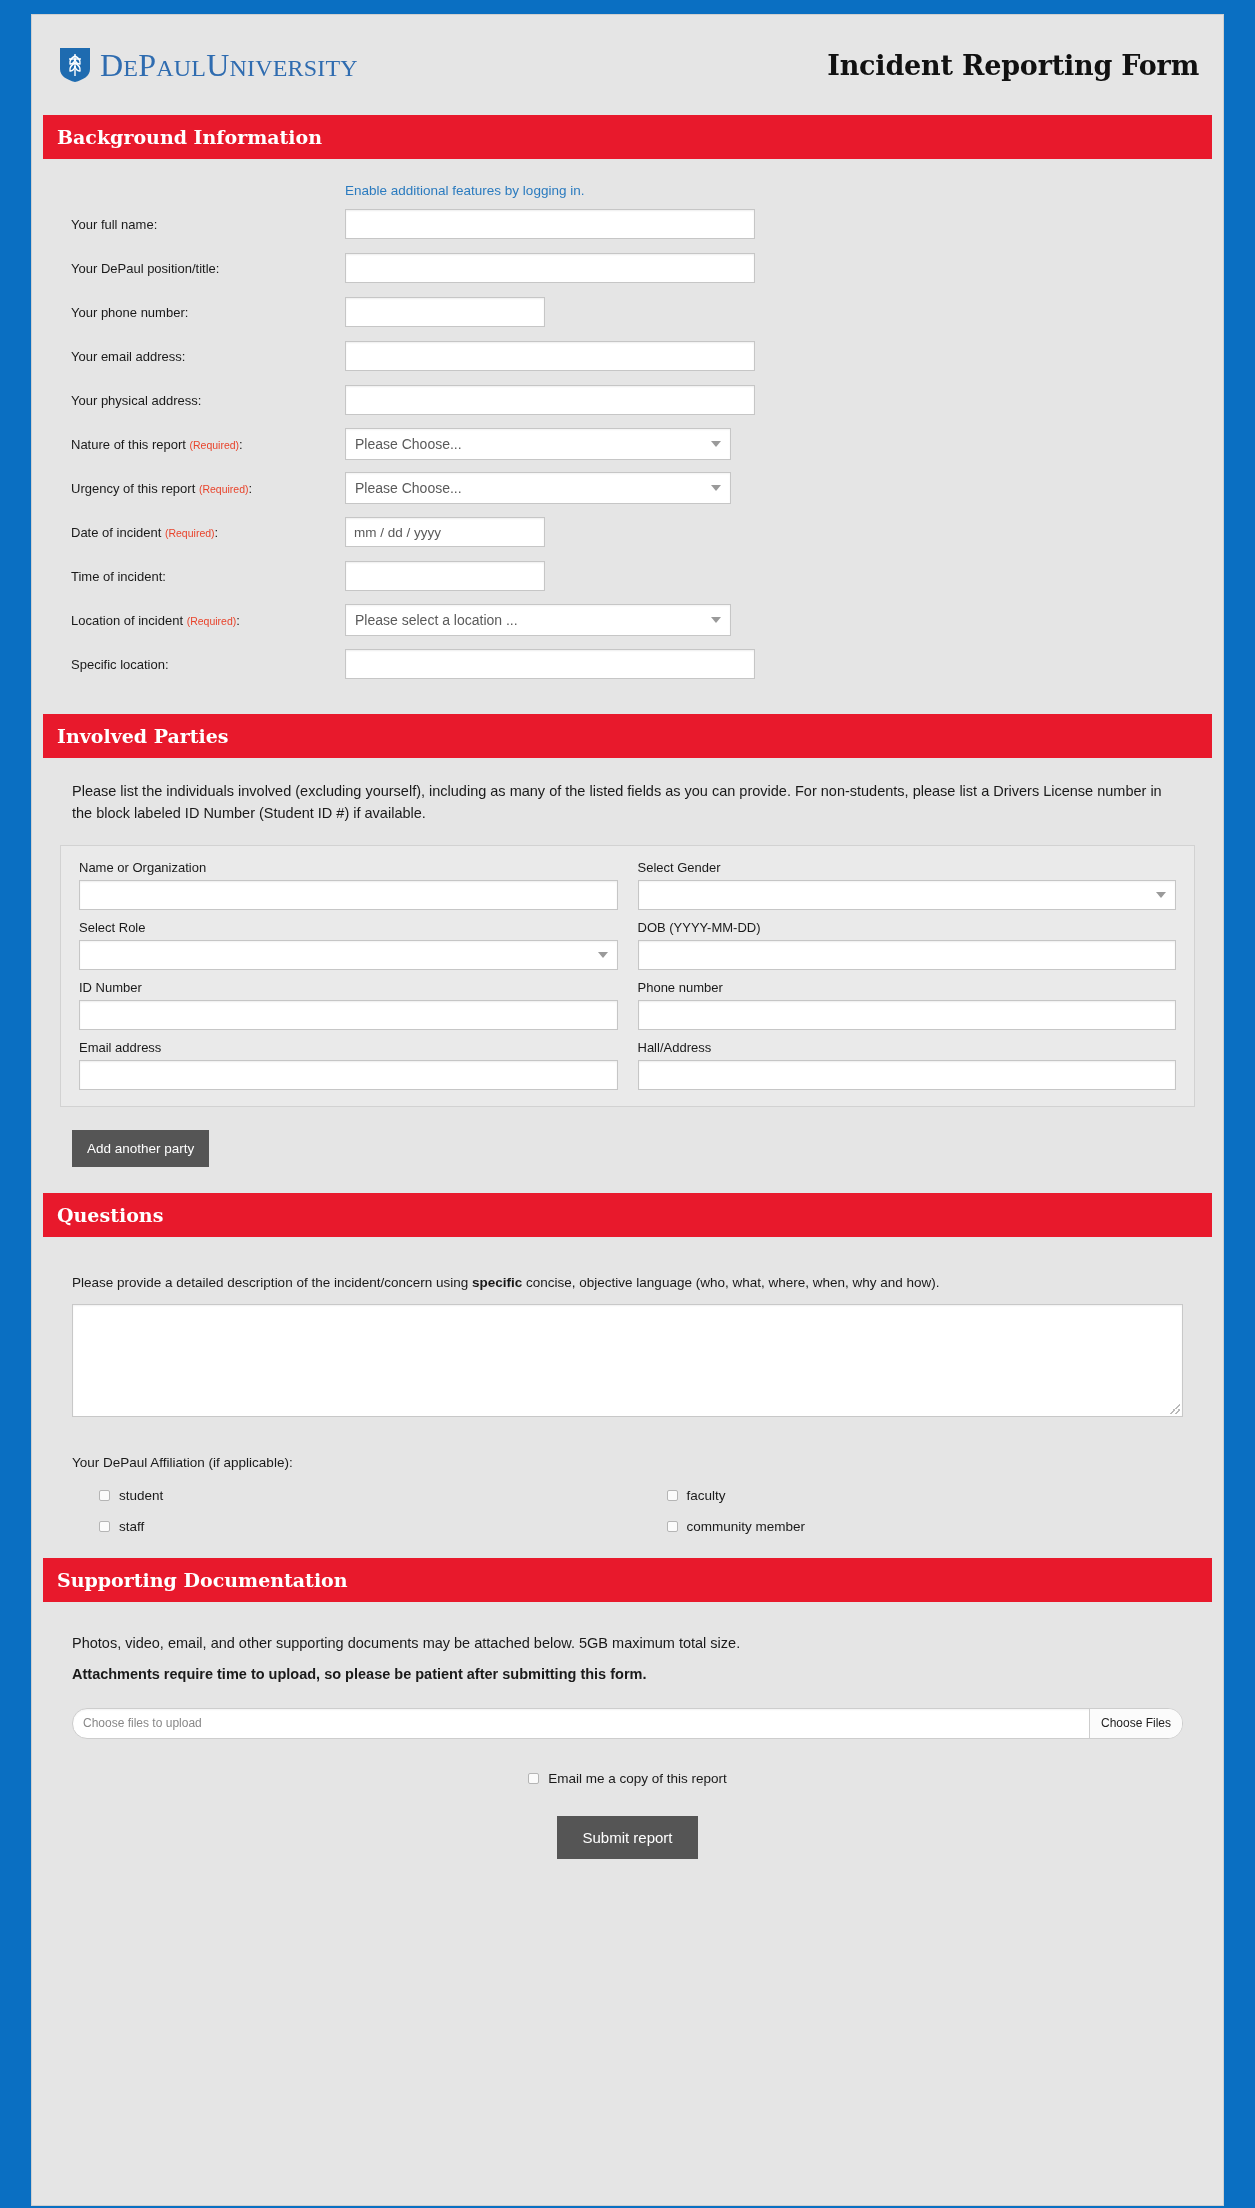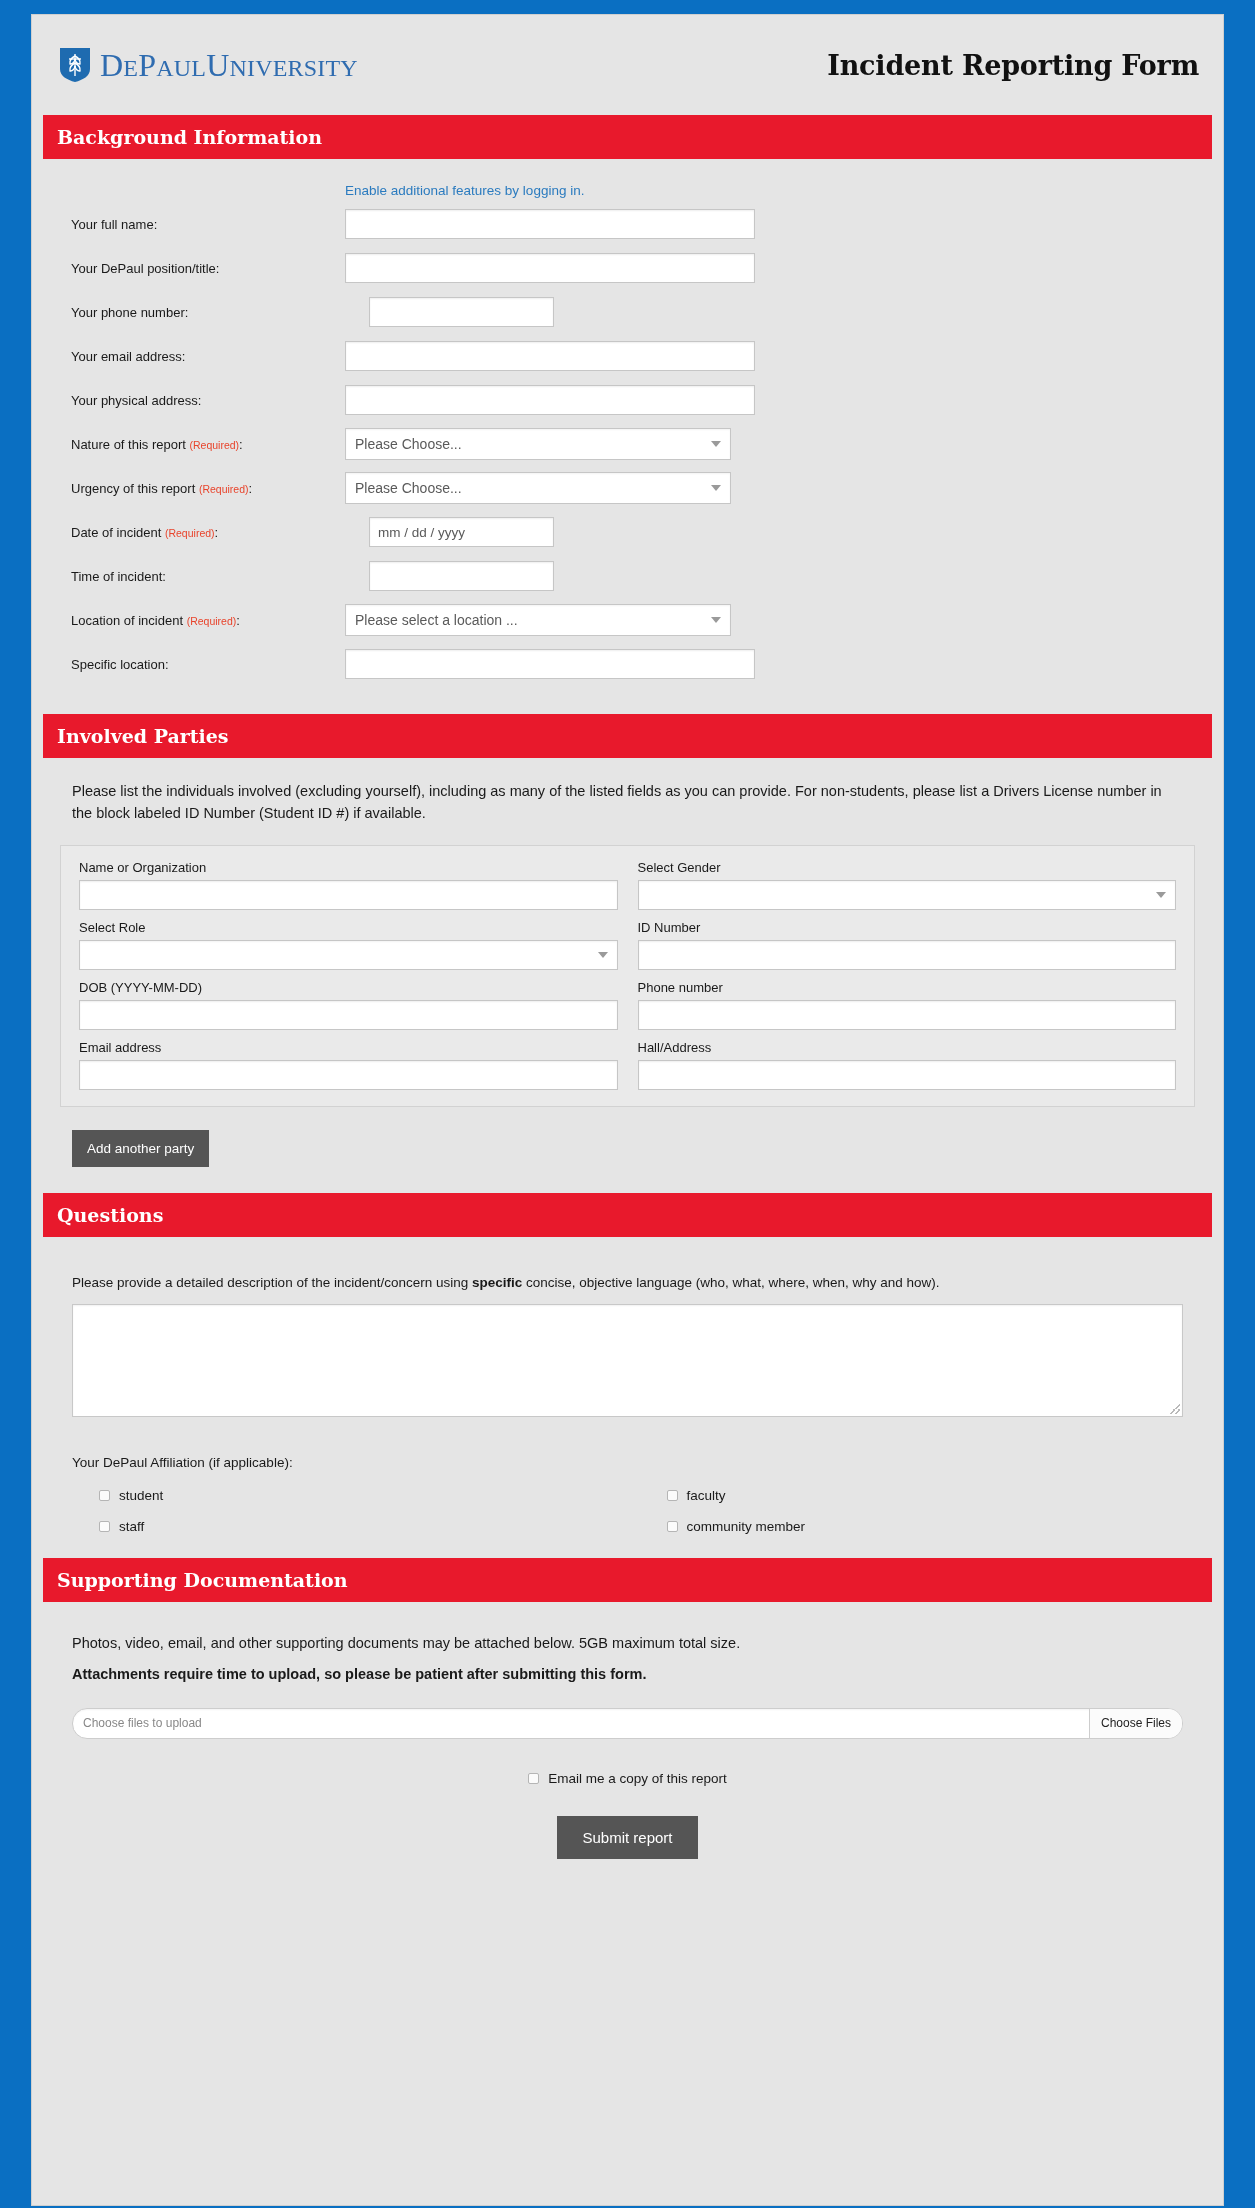--- a/index.html
+++ b/index.html
@@ -57,21 +57,21 @@
   }
   .req { color:#e8442c; font-size:10.5px; }
   .fctl { flex:1 1 auto; }
   .inp {
     height:30px; border:1px solid #c6c6c6; background:#fff;
     box-shadow: inset 0 1px 2px rgba(0,0,0,.07);
     display:flex; align-items:center;
     padding:0 8px; font-size:13.5px; color:#333;
   }
   .inp.w-long { width:410px; }
-  .inp.w-short { width:185px;margin-left:24px; }
+  .inp.w-short { width:200px; }
   .sel {
     height:32px; border:1px solid #c6c6c6; background:#fff;
     display:flex; align-items:center; justify-content:space-between;
     padding:0 9px; font-size:14px; color:#333;
     box-shadow: inset 0 1px 2px rgba(0,0,0,.05);
   }
   .sel.w-long { width:386px; }
   .caret {
     width:0;height:0;border-left:5px solid transparent;
     border-right:5px solid transparent;border-top:6px solid #9a9a9a;
@@ -262,25 +262,25 @@
             <span class="caret"></span>
           </div>
         </div>
         <div>
           <div class="pf-lab">Select Role</div>
           <div class="pf-sel">
             <span class="caret"></span>
           </div>
         </div>
         <div>
+          <div class="pf-lab">DOB (YYYY-MM-DD)</div>
+          <div class="pf-inp"></div>
+        </div>
+        <div>
           <div class="pf-lab">ID Number</div>
-          <div class="pf-inp"></div>
-        </div>
-        <div>
-          <div class="pf-lab">DOB (YYYY-MM-DD)</div>
           <div class="pf-inp"></div>
         </div>
         <div>
           <div class="pf-lab">Phone number</div>
           <div class="pf-inp"></div>
         </div>
         <div>
           <div class="pf-lab">Email address</div>
           <div class="pf-inp"></div>
         </div>

